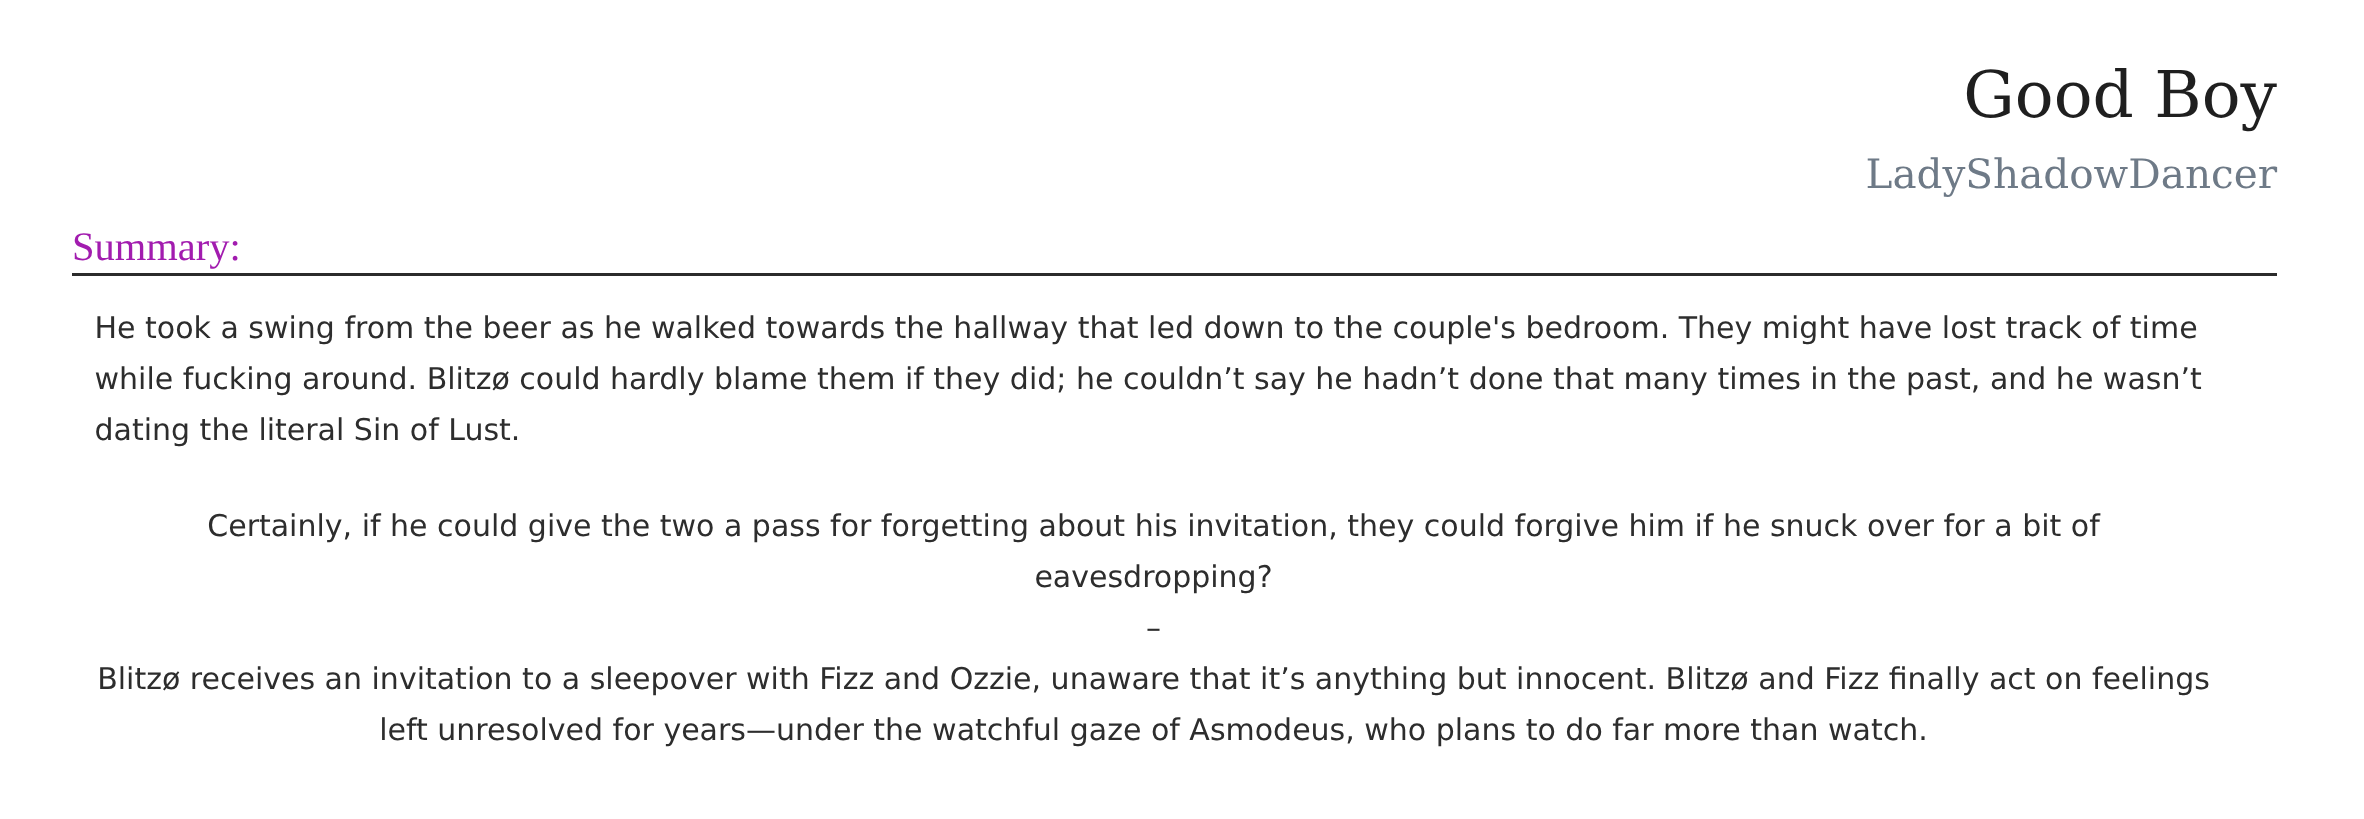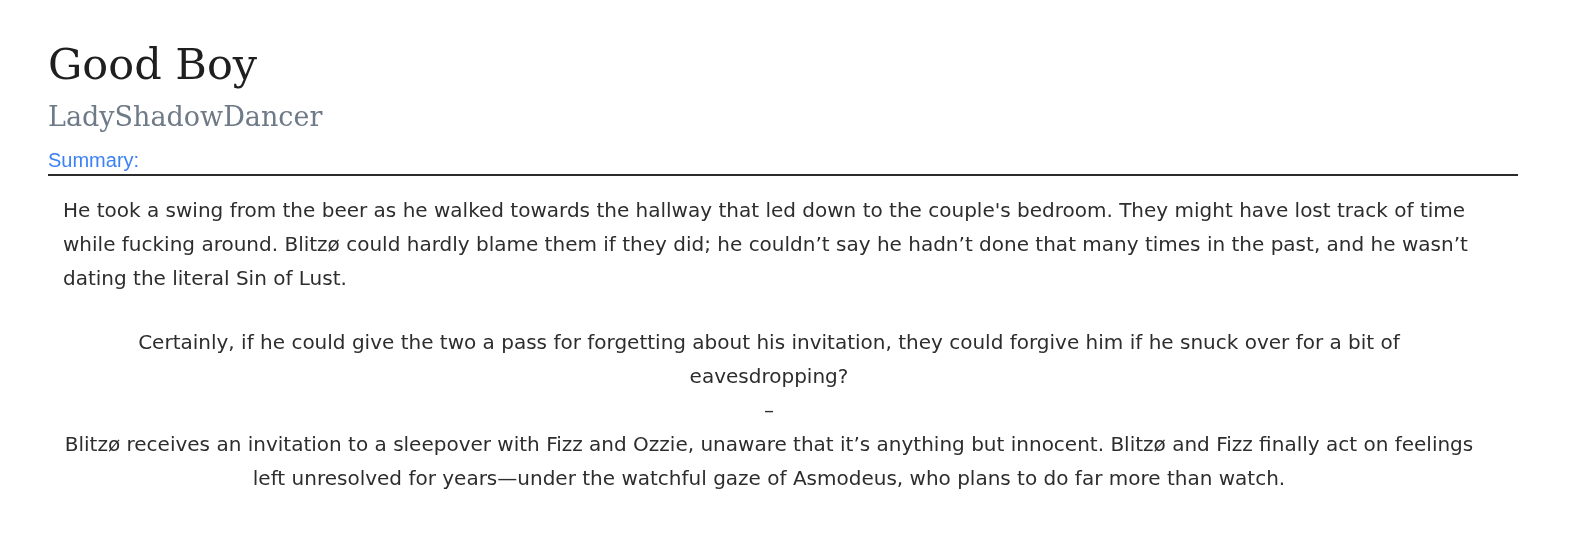--- a/index.html
+++ b/index.html
@@ -16,42 +16,42 @@
   }
   .preface {
     margin: 0 58px 0 48px;
     padding-top: 40px;
   }
   .work-title {
     font-family: "DejaVu Serif", serif;
     font-size: 43px;
     font-weight: 400;
     color: #1f1f1f;
-    text-align: left;
+    text-align: right;
     margin: 0;
     line-height: 1.15;
   }
   .byline {
-    text-align: left;
+    text-align: right;
     margin: 12px 0 0 0;
     line-height: 1.2;
   }
   .byline a {
     font-family: "DejaVu Serif", serif;
     font-size: 27px;
     font-weight: 400;
     color: #6e7a87;
     text-decoration: none;
     cursor: pointer;
   }
   .summary-heading {
-    font-family: Liberation Sans, sans-serif;
-    font-size: 20px;
+    font-family: Liberation Serif, serif;
+    font-size: 27px;
     font-weight: 400;
-    color: #3b82f6;
+    color: #a21caf;
     margin: 15px 0 0 0;
     padding-bottom: 2px;
     line-height: 1.15;
     border-bottom: 2px solid #2b2b2b;
   }
   blockquote.userstuff {
     margin: 17px 0 0 15px;
     max-width: 1412px;
     font-family: "DejaVu Sans", sans-serif;
     font-size: 20px;

